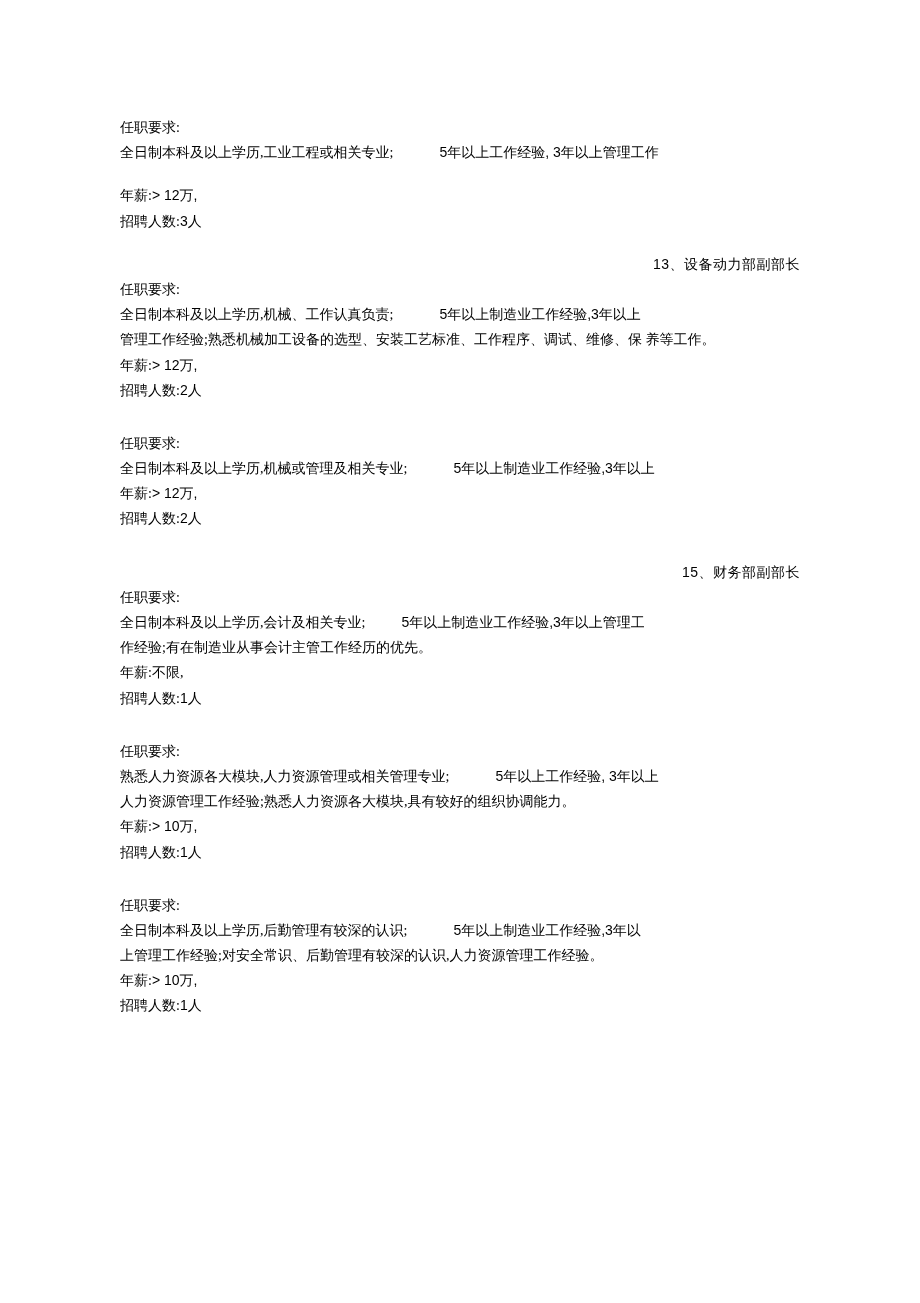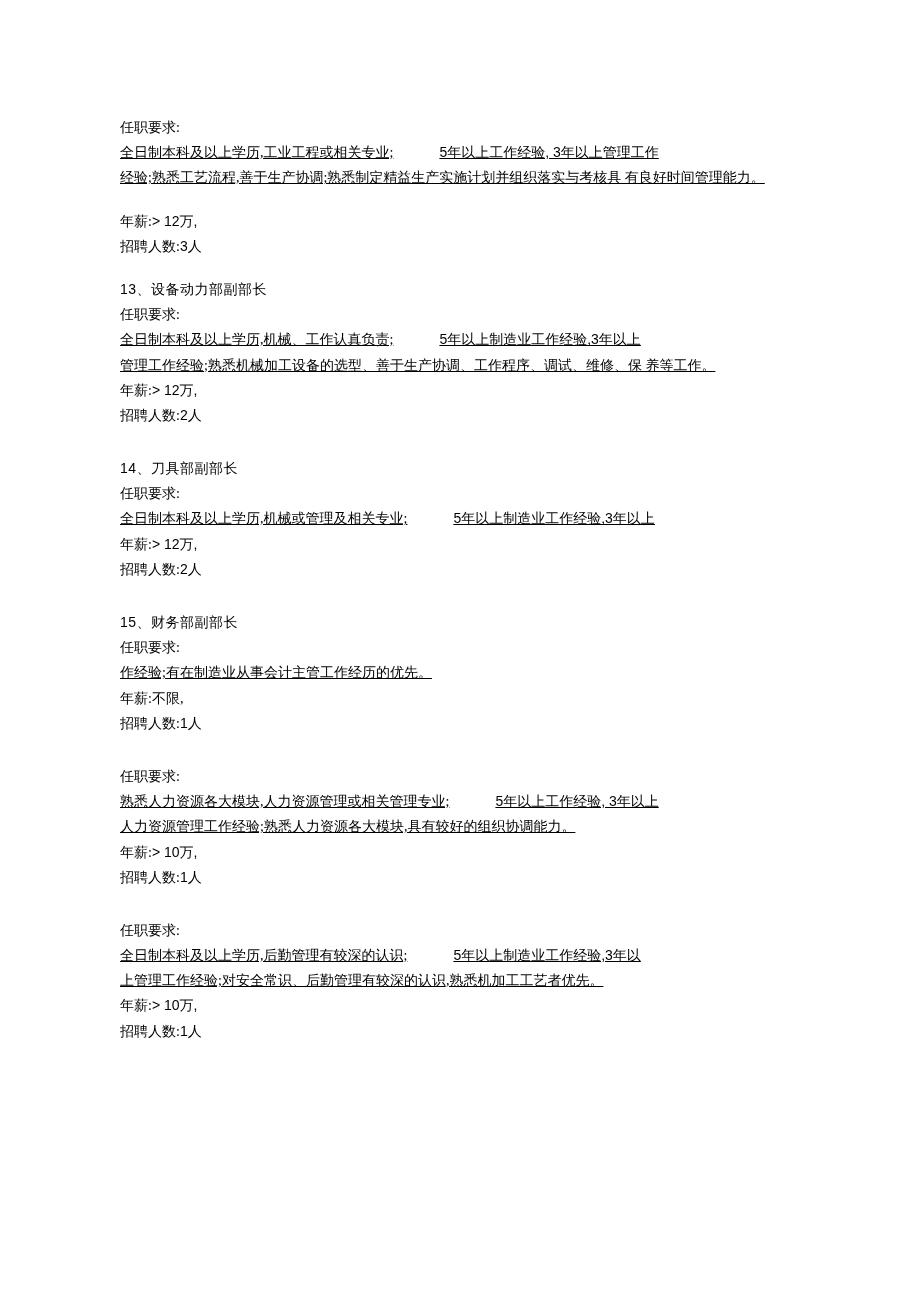--- a/index.html
+++ b/index.html
@@ -18,31 +18,31 @@
     }
     .job-section {
       margin-bottom: 28px;
     }
     .job-section.first {
       margin-bottom: 18px;
     }
     .job-title {
       margin-bottom: 0;
       letter-spacing: 0.5px;
+      text-align: right;
     }
     .job-title .num {
       font-family: Arial, sans-serif;
     }
     .req-label {
       margin-bottom: 0;
     }
     .req-content {
       margin-bottom: 0;
       text-align: justify;
-      text-decoration: underline;
     }
     .salary {
       margin-bottom: 0;
     }
     .count {
       margin-bottom: 0;
     }
     .arabic {
       font-family: Arial, sans-serif;
     }
@@ -54,68 +54,67 @@
     }
   </style>
 </head>
 <body>
 
 <div class="job-section first">
   <p class="req-label">任职要求:</p>
   <p class="req-content">
     <span>全日制本科及以上学历,工业工程或相关专业;</span><span class="spacer" style="width:46px;"></span><span class="arabic">5年以上工作经验, 3年以上管理工作</span>
   </p>
-  <p class="req-content">经验;熟悉工艺流程,善于生产协调;熟悉制定精益生产实施计划并组织落实与考核具 有良好时间管理能力。</p>
   <div class="first-block-spacer"></div>
   <p class="salary">
     <span>年薪:</span><span class="arabic">&gt; 12万,</span>
   </p>
   <p class="count">
     <span>招聘人数:</span><span class="arabic">3人</span>
   </p>
 </div>
 
 <div class="job-section">
   <p class="job-title">
     <span class="num arabic">13、</span><span>设备动力部副部长</span>
   </p>
   <p class="req-label">任职要求:</p>
   <p class="req-content">
     <span>全日制本科及以上学历,机械、工作认真负责;</span><span class="spacer" style="width:46px;"></span><span class="arabic">5年以上制造业工作经验,3年以上</span>
   </p>
-  <p class="req-content">管理工作经验;熟悉机械加工设备的选型、善于生产协调、工作程序、调试、维修、保 养等工作。</p>
+  <p class="req-content">管理工作经验;熟悉机械加工设备的选型、安装工艺标准、工作程序、调试、维修、保 养等工作。</p>
   <p class="salary">
     <span>年薪:</span><span class="arabic">&gt; 12万,</span>
   </p>
   <p class="count">
     <span>招聘人数:</span><span class="arabic">2人</span>
   </p>
 </div>
 
 <div class="job-section">
-  <p class="job-title">
-    <span class="num arabic">14、</span><span>刀具部副部长</span>
-  </p>
   <p class="req-label">任职要求:</p>
   <p class="req-content">
     <span>全日制本科及以上学历,机械或管理及相关专业;</span><span class="spacer" style="width:46px;"></span><span class="arabic">5年以上制造业工作经验,3年以上</span>
   </p>
   <p class="salary">
     <span>年薪:</span><span class="arabic">&gt; 12万,</span>
   </p>
   <p class="count">
     <span>招聘人数:</span><span class="arabic">2人</span>
   </p>
 </div>
 
 <div class="job-section">
   <p class="job-title">
     <span class="num arabic">15、</span><span>财务部副部长</span>
   </p>
   <p class="req-label">任职要求:</p>
+  <p class="req-content">
+    <span>全日制本科及以上学历,会计及相关专业;</span><span class="spacer" style="width:36px;"></span><span class="arabic">5年以上制造业工作经验,3年以上管理工</span>
+  </p>
   <p class="req-content">作经验;有在制造业从事会计主管工作经历的优先。</p>
   <p class="salary">
     <span>年薪:</span><span>不限,</span>
   </p>
   <p class="count">
     <span>招聘人数:</span><span class="arabic">1人</span>
   </p>
 </div>
 
 <div class="job-section">
@@ -130,20 +129,20 @@
   <p class="count">
     <span>招聘人数:</span><span class="arabic">1人</span>
   </p>
 </div>
 
 <div class="job-section">
   <p class="req-label">任职要求:</p>
   <p class="req-content">
     <span>全日制本科及以上学历,后勤管理有较深的认识;</span><span class="spacer" style="width:46px;"></span><span class="arabic">5年以上制造业工作经验,3年以</span>
   </p>
-  <p class="req-content">上管理工作经验;对安全常识、后勤管理有较深的认识,熟悉机加工工艺者优先。</p>
+  <p class="req-content">上管理工作经验;对安全常识、后勤管理有较深的认识,人力资源管理工作经验。</p>
   <p class="salary">
     <span>年薪:</span><span class="arabic">&gt; 10万,</span>
   </p>
   <p class="count">
     <span>招聘人数:</span><span class="arabic">1人</span>
   </p>
 </div>
 
 </body></html>

